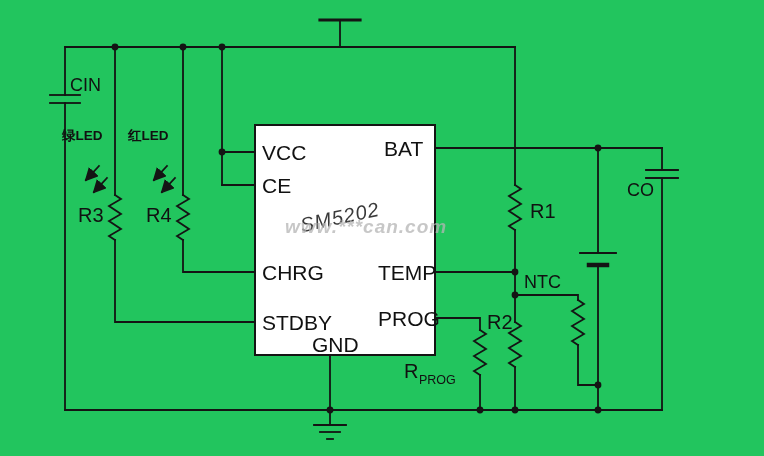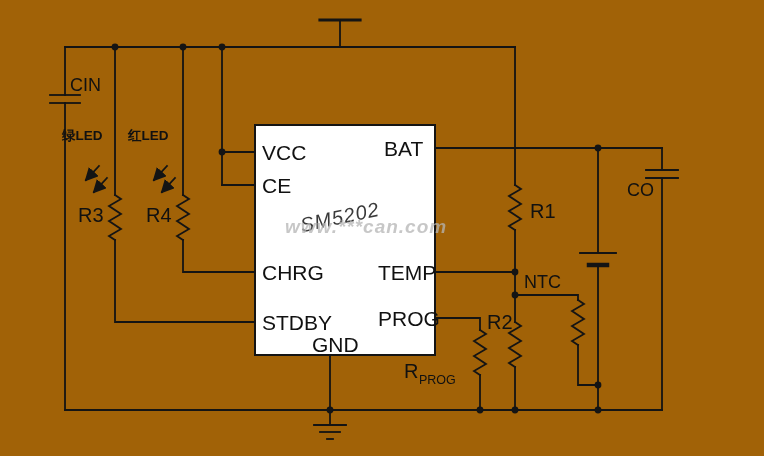--- a/index.html
+++ b/index.html
@@ -1,16 +1,16 @@
 <!DOCTYPE html>
 <html><head>
 <meta charset="utf-8">
 <style>
   html,body{margin:0;padding:0;background:#ffffff;}
-  .canvas{position:relative;width:764px;height:456px;background:#a16207;overflow:hidden;}
+  .canvas{position:relative;width:764px;height:456px;background:#22c55e;overflow:hidden;}
   svg{display:block;}
   text{font-family:"Liberation Sans",sans-serif;fill:#111;}
   .pin{font-size:21px;}
   .comp{font-size:20px;}
   .small{font-size:18px;}
   .cn{font-size:13.5px;font-weight:bold;}
   .sub{font-size:12.5px;}
   .partno{font-size:20px;font-style:italic;fill:#3a3a3a;letter-spacing:1px;}
   .wm{font-size:19px;font-style:italic;font-weight:bold;fill:#b5b5b5;opacity:.75;letter-spacing:1px;}
   .wire{stroke:#141414;stroke-width:1.8;fill:none;stroke-linecap:square;stroke-linejoin:miter;}

